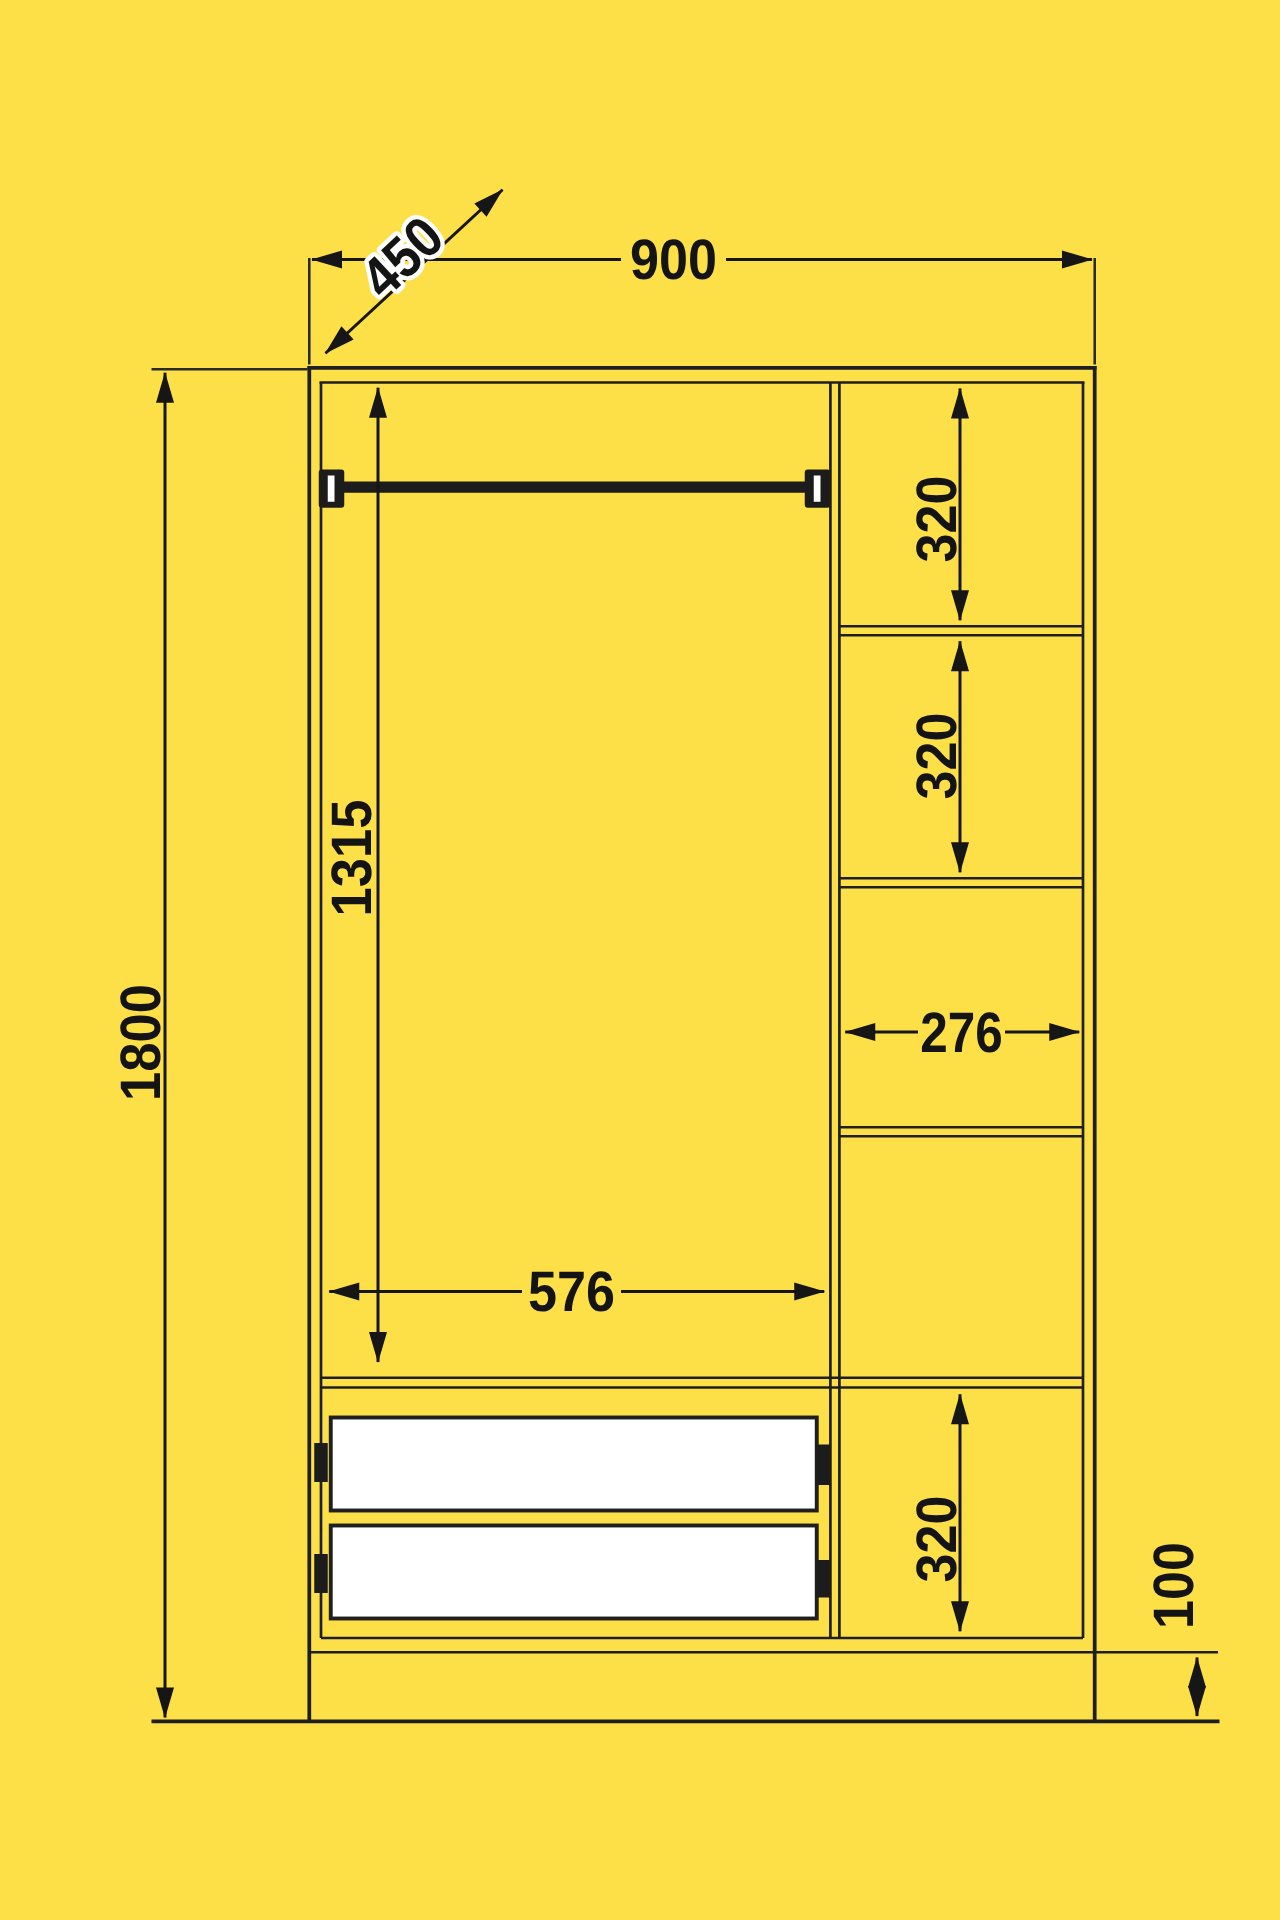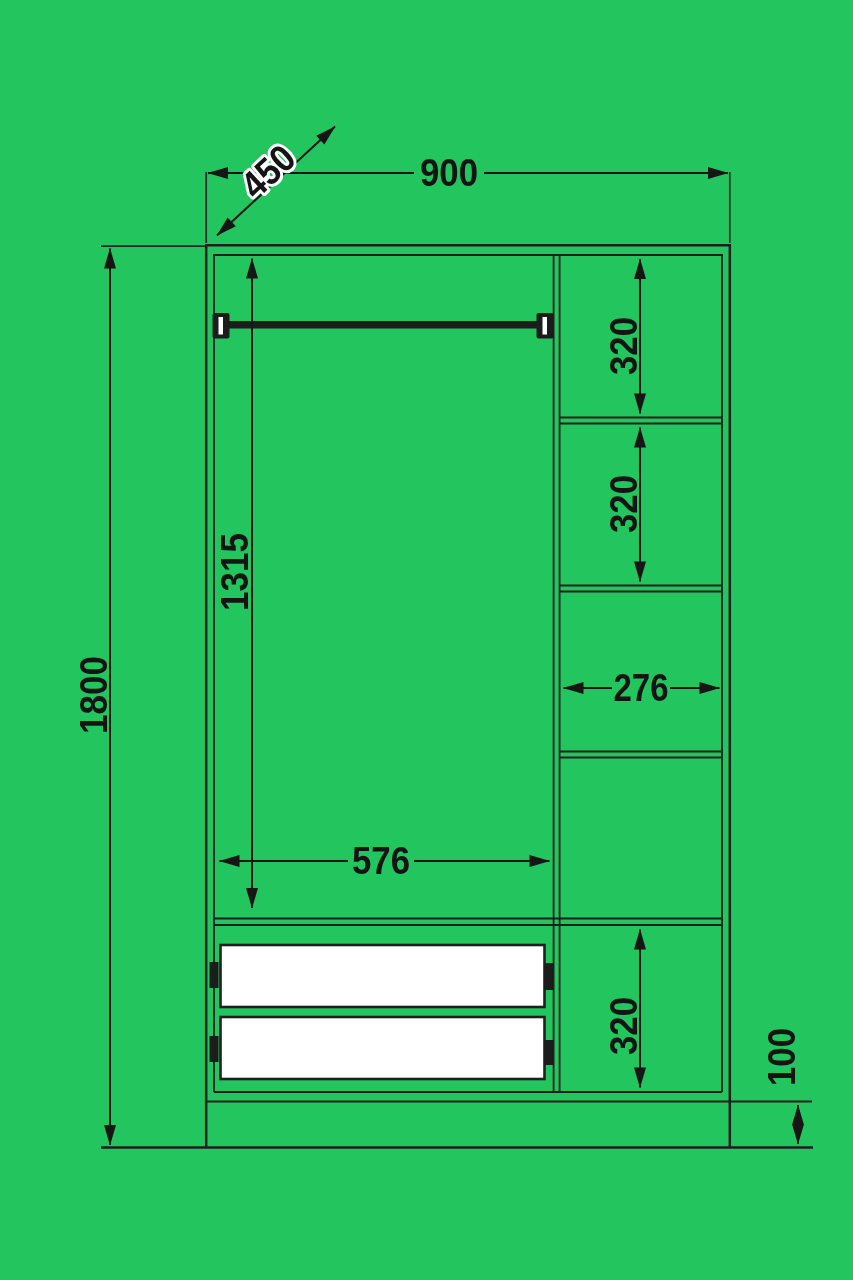--- a/index.html
+++ b/index.html
@@ -4,21 +4,21 @@
 <style>
   html, body {
     margin: 0;
     padding: 0;
     background: #ffffff;
   }
   .stage {
     position: relative;
     width: 853px;
     height: 1280px;
-    background: #22c55e;
+    background: #fde047;
     overflow: hidden;
   }
   svg {
     display: block;
   }
   .ln {
     stroke: #1f1f1f;
     fill: none;
     stroke-width: 1.8;
   }

